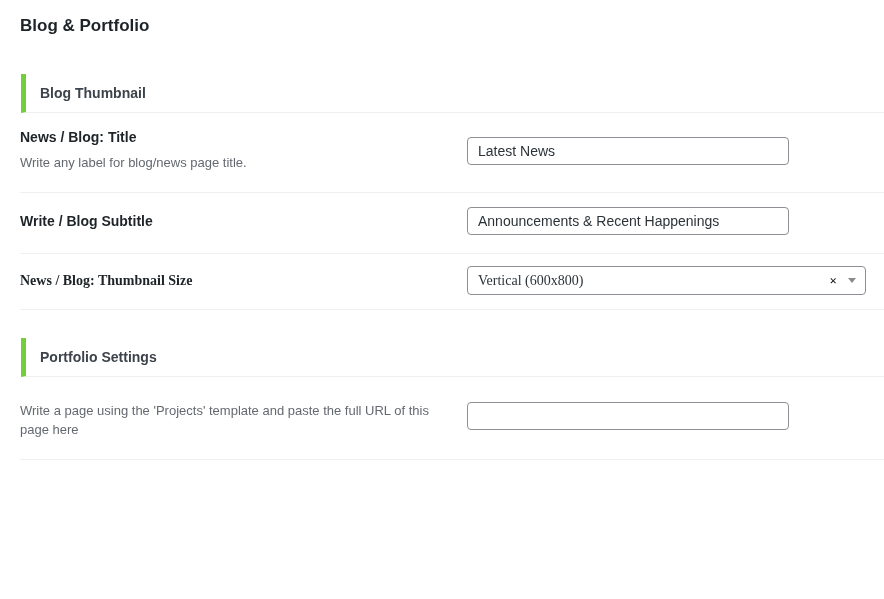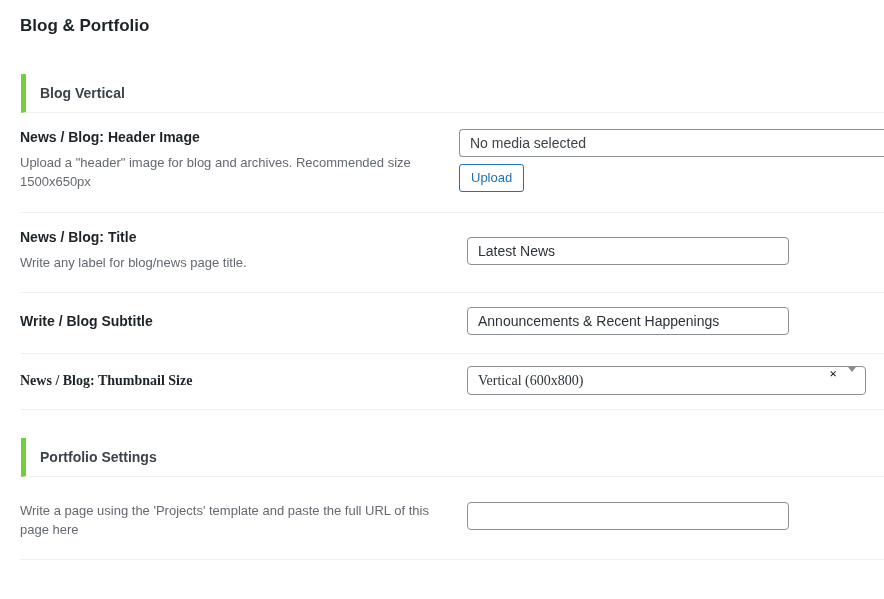--- a/index.html
+++ b/index.html
@@ -61,21 +61,21 @@
     height: 28px; padding: 0 11px;
     background: #ffffff;
     border: 1px solid #2271b1; border-radius: 3px;
     color: #2271b1; font-family: inherit; font-size: 13px;
     line-height: 26px; cursor: pointer;
   }
   .select-box {
     width: calc(100% - 18px); height: 29px;
     border: 1px solid #8c8f94; border-radius: 4px;
     background: #fff;
-    display: flex; align-items: flex-start;
+    display: flex; align-items: center;
     padding: 0 9px 0 10px;
     font-size: 14px; color: #2c3338;
     cursor: pointer;
   }
   .select-value { flex: 1; line-height: 27px; white-space: nowrap; overflow: hidden; }
   .select-clear {
     font-size: 13px; font-weight: 700; color: #111;
     margin-right: 11px; line-height: 1; cursor: pointer;
   }
   .select-caret {
@@ -84,32 +84,22 @@
     border-right: 4px solid transparent;
     border-top: 5px solid #8a8a8a;
   }
 </style>
 </head>
 <body>
 
 <h1 class="page-title">Blog &amp; Portfolio</h1>
 
 <div class="section">
-  <div class="section-header">Blog Vertical</div>
+  <div class="section-header">Blog Thumbnail</div>
 
-  <div class="row">
-    <div class="row-left">
-      <p class="field-label">News / Blog: Header Image</p>
-      <p class="field-desc">Upload a "header" image for blog and archives. Recommended size 1500x650px</p>
-    </div>
-    <div class="row-right">
-      <input type="text" class="text-input media-input" readonly="" value="No media selected" style="">
-      <button class="upload-btn">Upload</button>
-    </div>
-  </div>
 
   <div class="row center">
     <div class="row-left">
       <p class="field-label">News / Blog: Title</p>
       <p class="field-desc">Write any label for blog/news page title.</p>
     </div>
     <div class="row-right">
       <input type="text" class="text-input" value="Latest News" style="">
     </div>
   </div>

